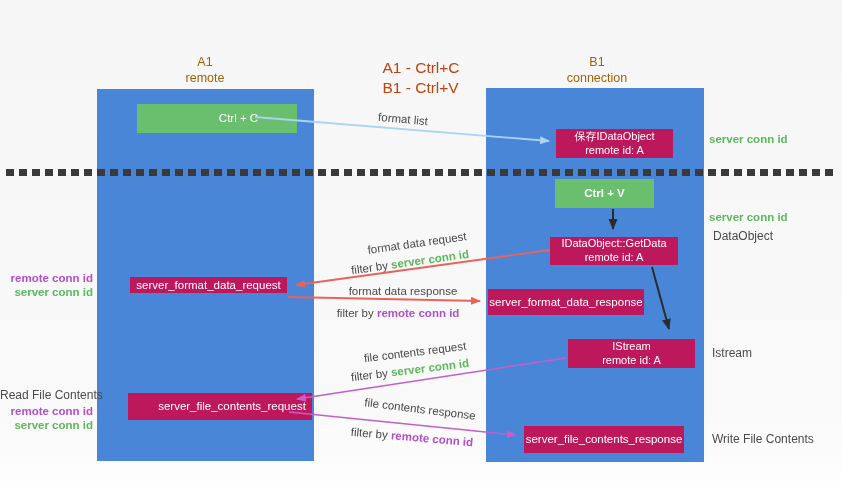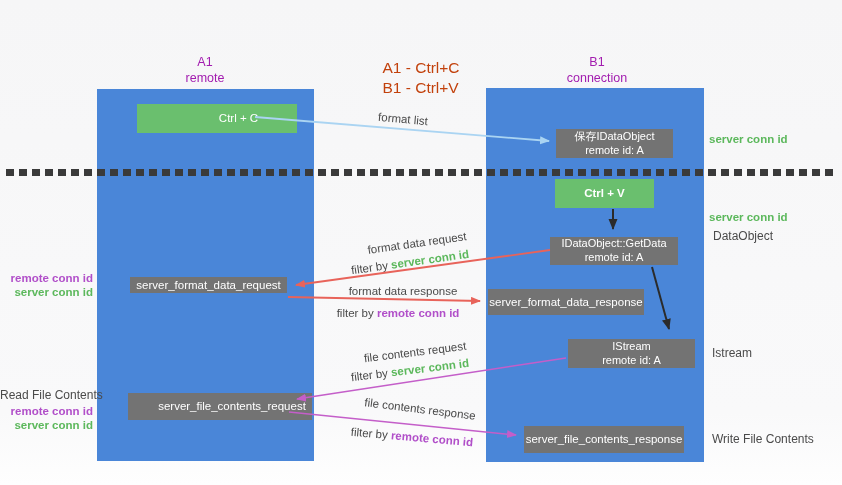--- a/index.html
+++ b/index.html
@@ -7,28 +7,28 @@
     width:842px;height:485px;position:relative;overflow:hidden;
     background:linear-gradient(180deg,#f6f6f7 0%,#f9f9fa 85%,#fefefe 100%);
     font-family:"Liberation Sans","DejaVu Sans",sans-serif;
     color:#4a4a4a;
   }
   .lane{position:absolute;background:#4a86d8;z-index:1;}
   .dashed{
     position:absolute;left:6px;top:169px;width:830px;height:7px;z-index:2;
     background:repeating-linear-gradient(90deg,#3a3a3a 0 8px,transparent 8px 13px);
   }
-  .hdr{position:absolute;text-align:center;font-size:12.5px;color:#a21caf;line-height:1.25;z-index:2;white-space:nowrap;transform:translateX(-50%);}
+  .hdr{position:absolute;text-align:center;font-size:12.5px;color:#a16207;line-height:1.25;z-index:2;white-space:nowrap;transform:translateX(-50%);}
   .title{position:absolute;left:421px;top:10px;transform:translateX(-50%);text-align:left;font-size:15.5px;color:#c2410c;line-height:1.28;z-index:2;white-space:nowrap;margin-top:48px;}
   .box{
     position:absolute;display:flex;flex-direction:column;align-items:center;justify-content:center;
     color:#ffffff;font-size:11.5px;line-height:1.25;text-align:center;z-index:3;white-space:nowrap;
   }
   .green-box{background:#6abf6e;}
-  .orange-box{background:#737373;}
+  .orange-box{background:#be185d;}
   .lbl{position:absolute;white-space:nowrap;font-size:11.5px;color:#4a4a4a;z-index:3;}
   .ctr{transform:translate(-50%,-50%);}
   .r5{transform:translate(-50%,-50%) rotate(5deg);}
   .rn8{transform:translate(-50%,-50%) rotate(-8deg);}
   .rn7{transform:translate(-50%,-50%) rotate(-7deg);}
   .rp7{transform:translate(-50%,-50%) rotate(7deg);}
   .rp5{transform:translate(-50%,-50%) rotate(5deg);}
   .bg{color:#5cb85c;font-weight:bold;}
   .bp{color:#b14fc9;font-weight:bold;}
   .gray12{font-size:12px;color:#4a4a4a;}

